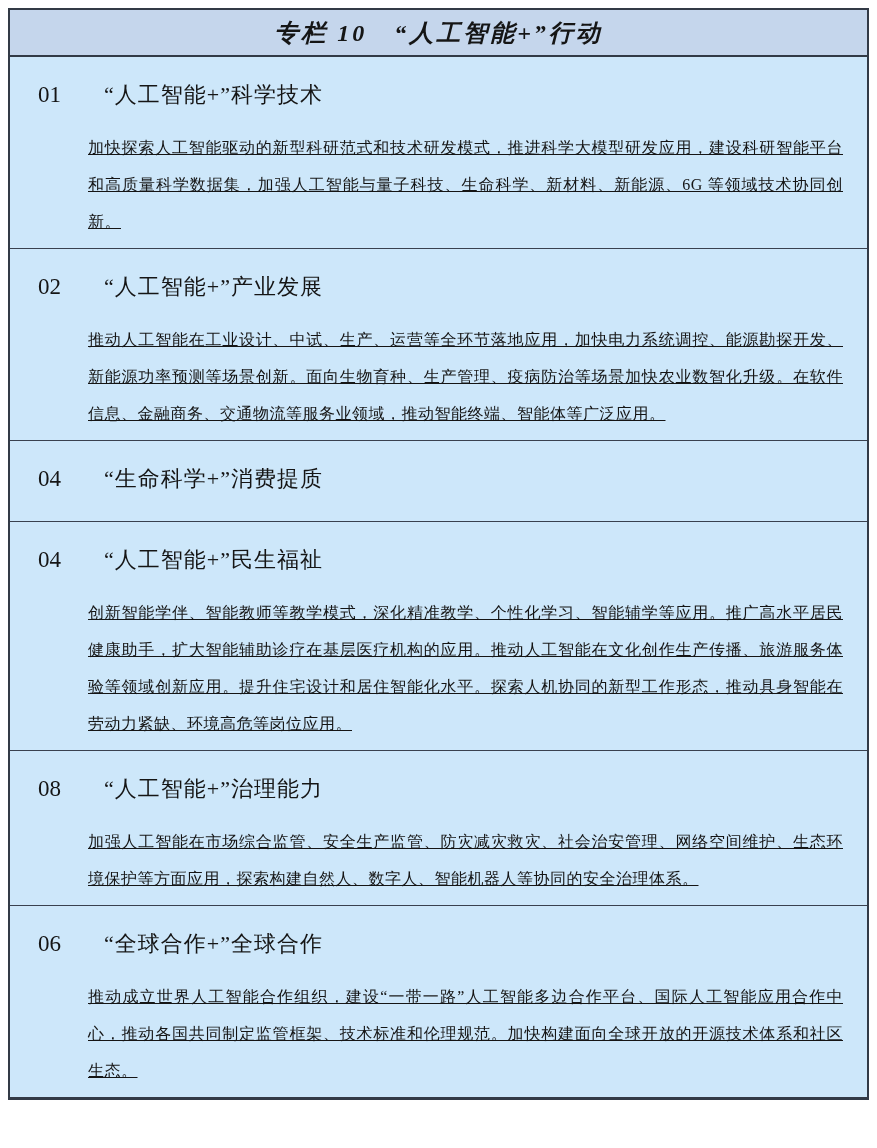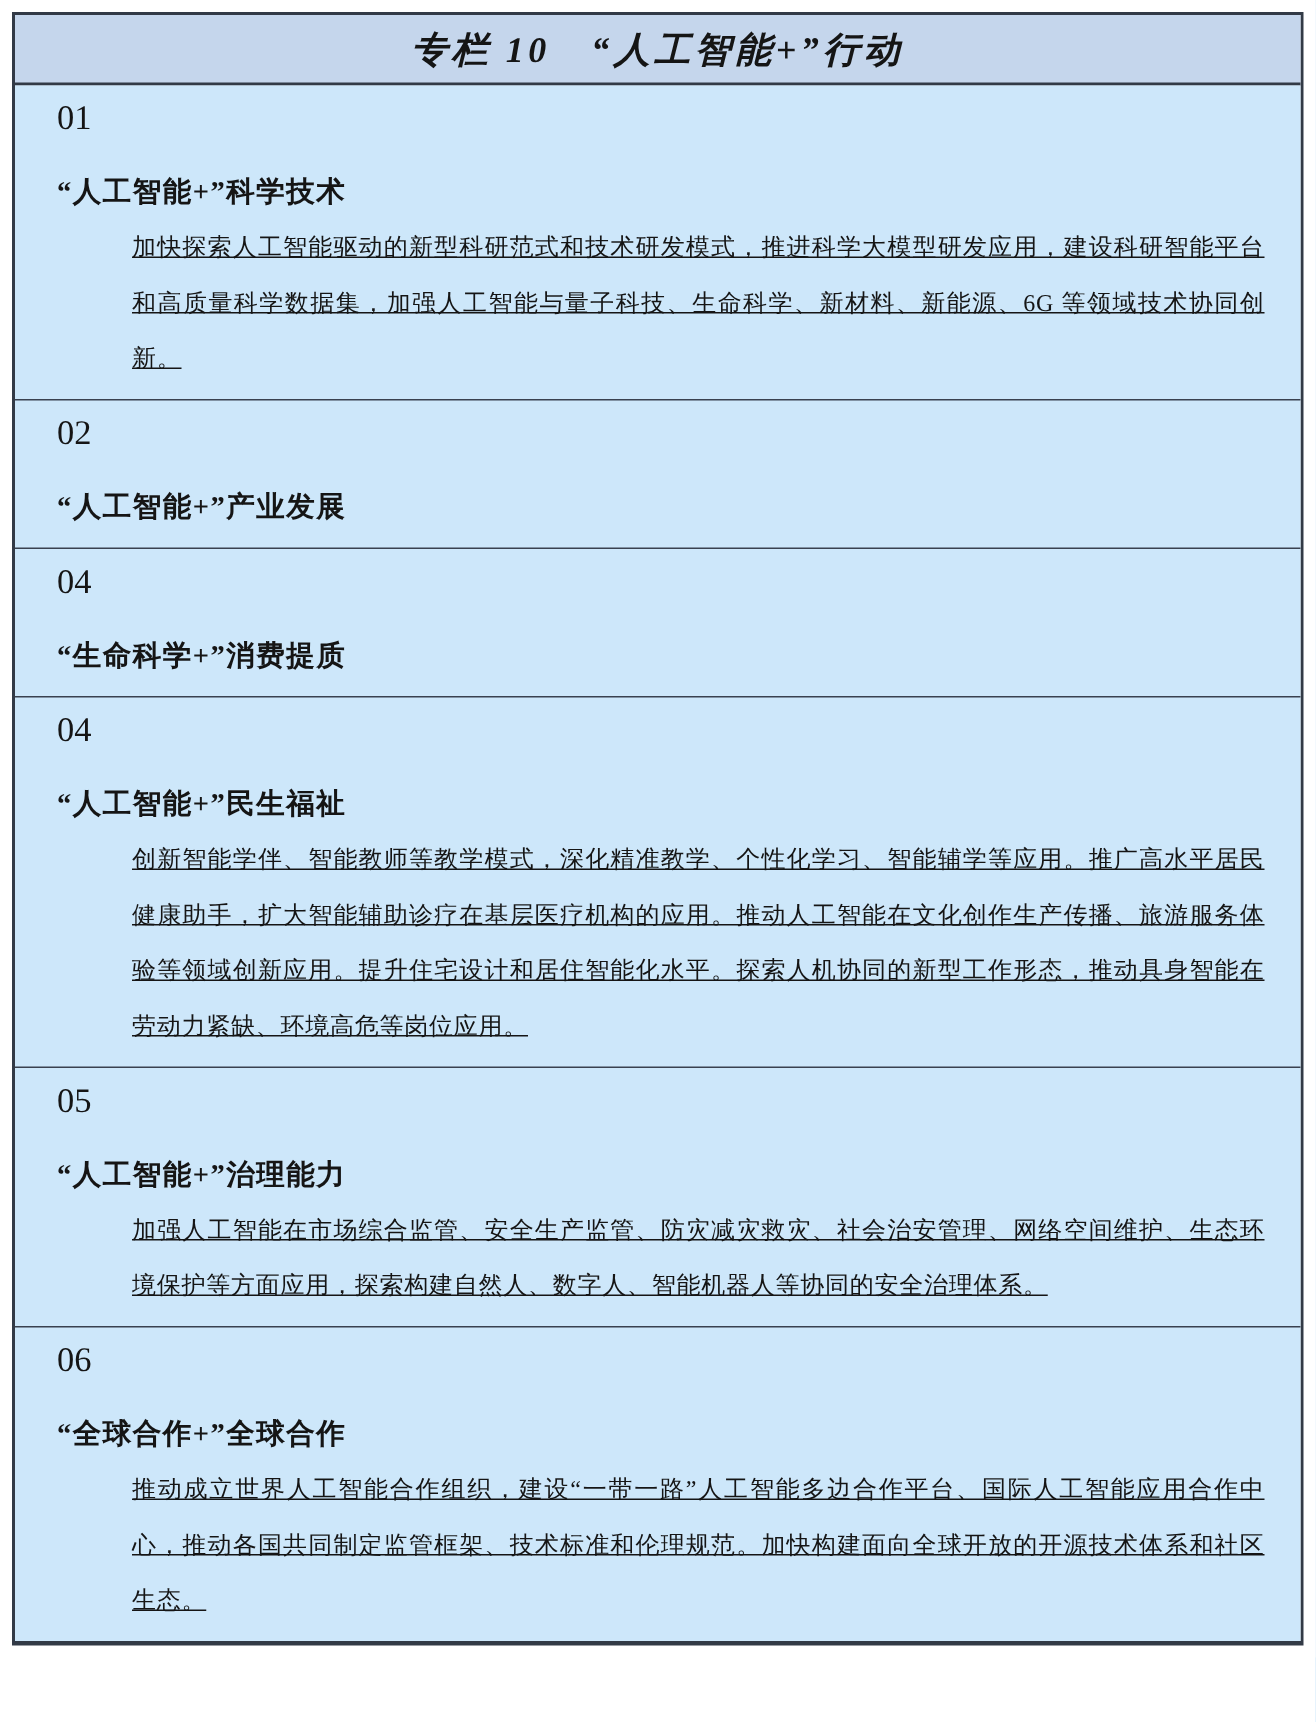--- a/index.html
+++ b/index.html
@@ -48,31 +48,30 @@
     padding: 3px 24px 8px 28px;
   }
   .section + .section {
     border-top: 1.5px solid var(--divider-color);
   }
   .section-head {
     display: flex;
     align-items: baseline;
     font-size: 23px;
     line-height: 37px;
-    flex-direction: column;
   }
   .section-num {
     width: 50px;
     flex: 0 0 50px;
     font-weight: normal;
   }
   .section-heading {
-    margin: 0;
-    font-size: 19px;
-    font-weight: bold;
+    margin: 16px;
+    font-size: 22px;
+    font-weight: normal;
     letter-spacing: 1px;
     line-height: 37px;
   }
   .section-body {
     margin: 0 0 0 50px;
     font-size: 16px;
     line-height: 37px;
     text-align: justify;
     text-justify: inter-ideograph;
     letter-spacing: 0.5px;
@@ -97,40 +96,41 @@
           <h2 class="section-heading">“人工智能+”科学技术</h2>
         </div>
         <p class="section-body">加快探索人工智能驱动的新型科研范式和技术研发模式，推进科学大模型研发应用，建设科研智能平台和高质量科学数据集，加强人工智能与量子科技、生命科学、新材料、新能源、6G 等领域技术协同创新。</p>
       </section>
 
       <section class="section">
         <div class="section-head">
           <span class="section-num">02</span>
           <h2 class="section-heading">“人工智能+”产业发展</h2>
         </div>
+        <p class="section-body">推动人工智能在工业设计、中试、生产、运营等全环节落地应用，加快电力系统调控、能源勘探开发、新能源功率预测等场景创新。面向生物育种、生产管理、疫病防治等场景加快农业数智化升级。在软件信息、金融商务、交通物流等服务业领域，推动智能终端、智能体等广泛应用。</p>
       </section>
 
       <section class="section">
         <div class="section-head">
           <span class="section-num">04</span>
           <h2 class="section-heading">“生命科学+”消费提质</h2>
         </div>
       </section>
 
       <section class="section">
         <div class="section-head">
           <span class="section-num">04</span>
           <h2 class="section-heading">“人工智能+”民生福祉</h2>
         </div>
         <p class="section-body">创新智能学伴、智能教师等教学模式，深化精准教学、个性化学习、智能辅学等应用。推广高水平居民健康助手，扩大智能辅助诊疗在基层医疗机构的应用。推动人工智能在文化创作生产传播、旅游服务体验等领域创新应用。提升住宅设计和居住智能化水平。探索人机协同的新型工作形态，推动具身智能在劳动力紧缺、环境高危等岗位应用。</p>
       </section>
 
       <section class="section">
         <div class="section-head">
-          <span class="section-num">05</span>
+          <span class="section-num">08</span>
           <h2 class="section-heading">“人工智能+”治理能力</h2>
         </div>
         <p class="section-body">加强人工智能在市场综合监管、安全生产监管、防灾减灾救灾、社会治安管理、网络空间维护、生态环境保护等方面应用，探索构建自然人、数字人、智能机器人等协同的安全治理体系。</p>
       </section>
 
       <section class="section">
         <div class="section-head">
           <span class="section-num">06</span>
           <h2 class="section-heading">“全球合作+”全球合作</h2>
         </div>

